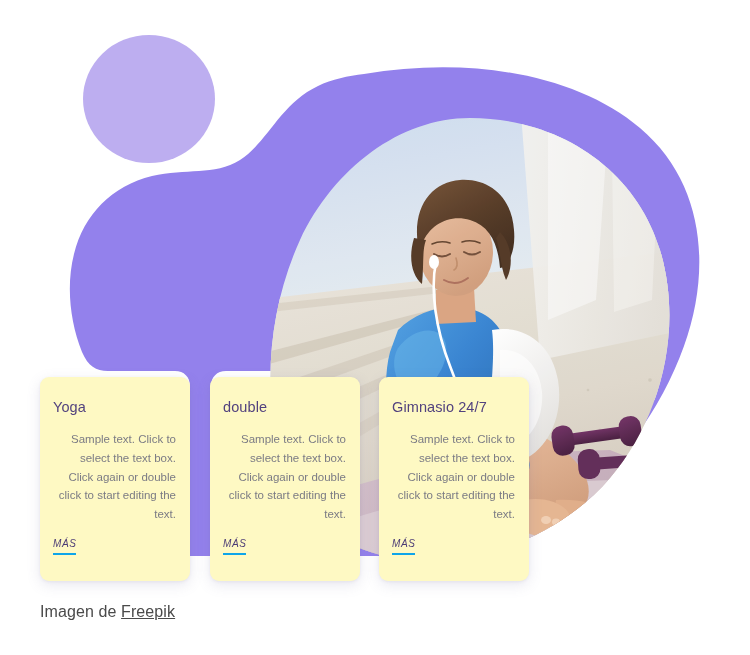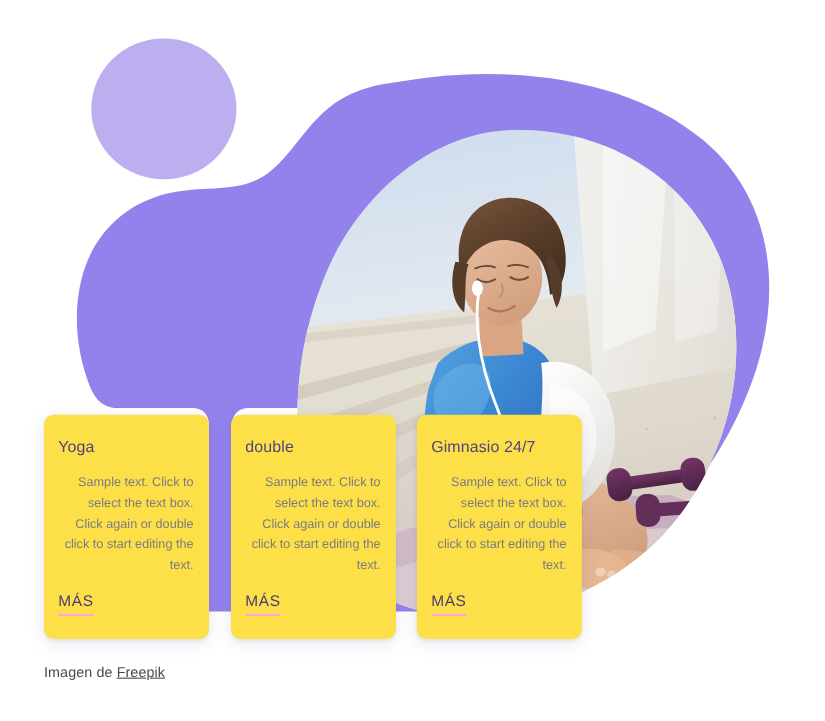--- a/index.html
+++ b/index.html
@@ -41,21 +41,21 @@
     top: 377px;
     width: 670px;
     height: 204px;
   }
 
   .card {
     position: absolute;
     top: 0;
     width: 150px;
     height: 204px;
-    background: #fde047;
+    background: #fef9c3;
     border-radius: 9px;
     box-shadow: 0 4px 14px rgba(120, 110, 160, 0.16),
                 0 1px 3px rgba(120, 110, 160, 0.10);
     box-sizing: border-box;
     padding: 22px 14px 0 13px;
   }
   .card.c1 { left: 0px; }
   .card.c2 { left: 170px; }
   .card.c3 { left: 339px; }
 
@@ -74,35 +74,36 @@
     font-size: 11.5px;
     line-height: 18.6px;
     color: #7b7b84;
     letter-spacing: 0.01px;
     text-align: right;
   }
 
   .card-link {
     display: inline-block;
     margin-top: 15px;
-    font-size: 14px;
+    font-size: 10px;
     letter-spacing: 0.6px;
     color: #4a3a75;
     text-decoration: none;
     padding-bottom: 4px;
-    border-bottom: 2px solid #f9a8d4;
+    border-bottom: 2px solid #0ea5e9;
     cursor: pointer;
+    font-style: italic;
   }
 
   
   #credit {
     position: absolute;
     left: 40px;
     top: 603px;
-    font-size: 13px;
+    font-size: 16px;
     color: #4a4a4a;
     letter-spacing: 0.1px;
     white-space: nowrap;
   }
   #credit .credit-link {
     color: #4a4a4a;
     text-decoration: underline;
     cursor: pointer;
   }
 </style>

